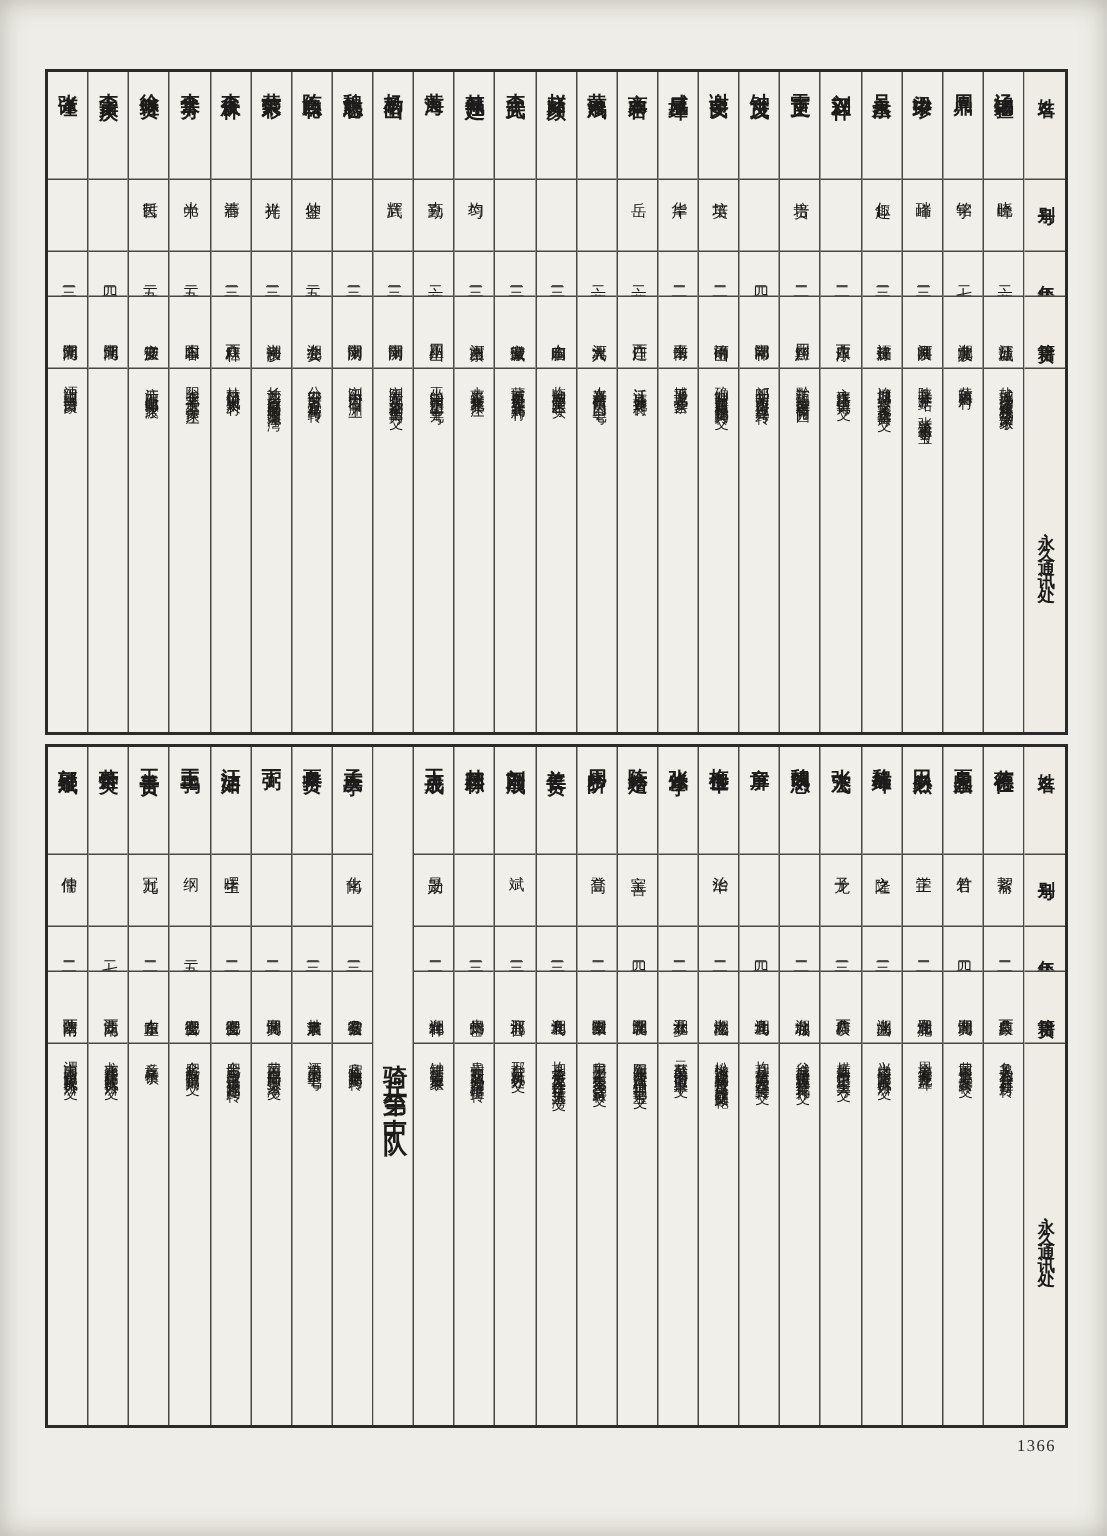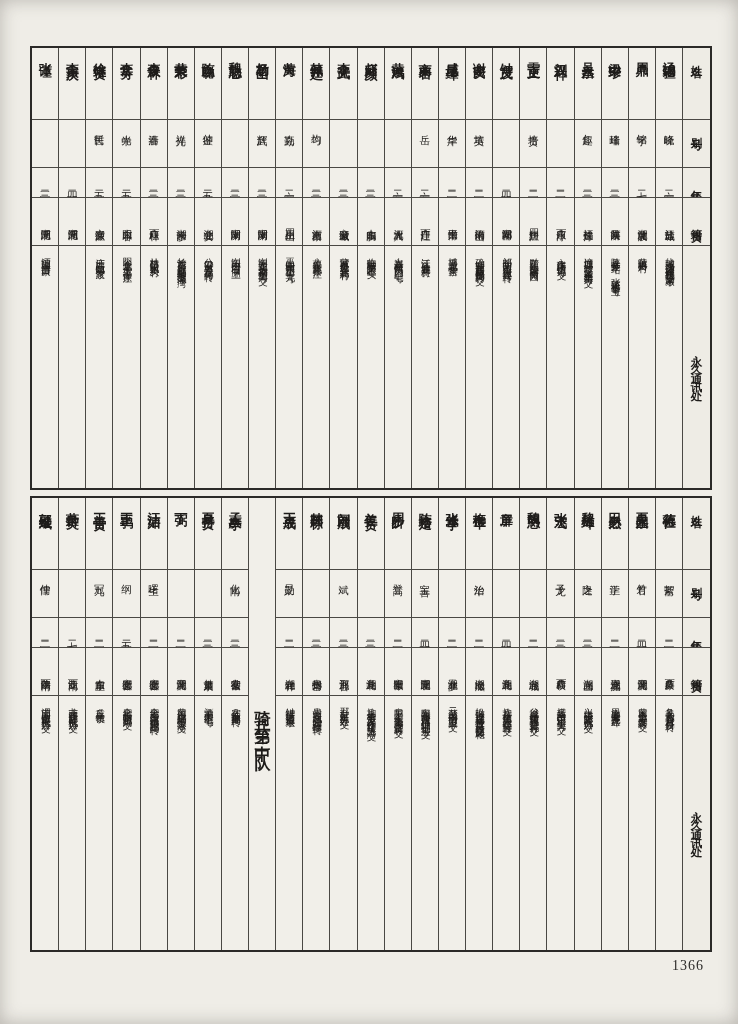--- a/index.html
+++ b/index.html
@@ -73,21 +73,21 @@
   }
   .divider-text{
     font-size:16px;
     font-weight:700;
     letter-spacing:9px;
   }
   .page-number{
     position:absolute;
     right:34px;
     top:958px;
-    font-size:14px;
+    font-size:11px;
     letter-spacing:1px;
     color:#2b2a28;
   }
 </style>
 </head>
 <body>
 
 <div class="sheet">
   <div class="content">
     <div class="rtable upper">

